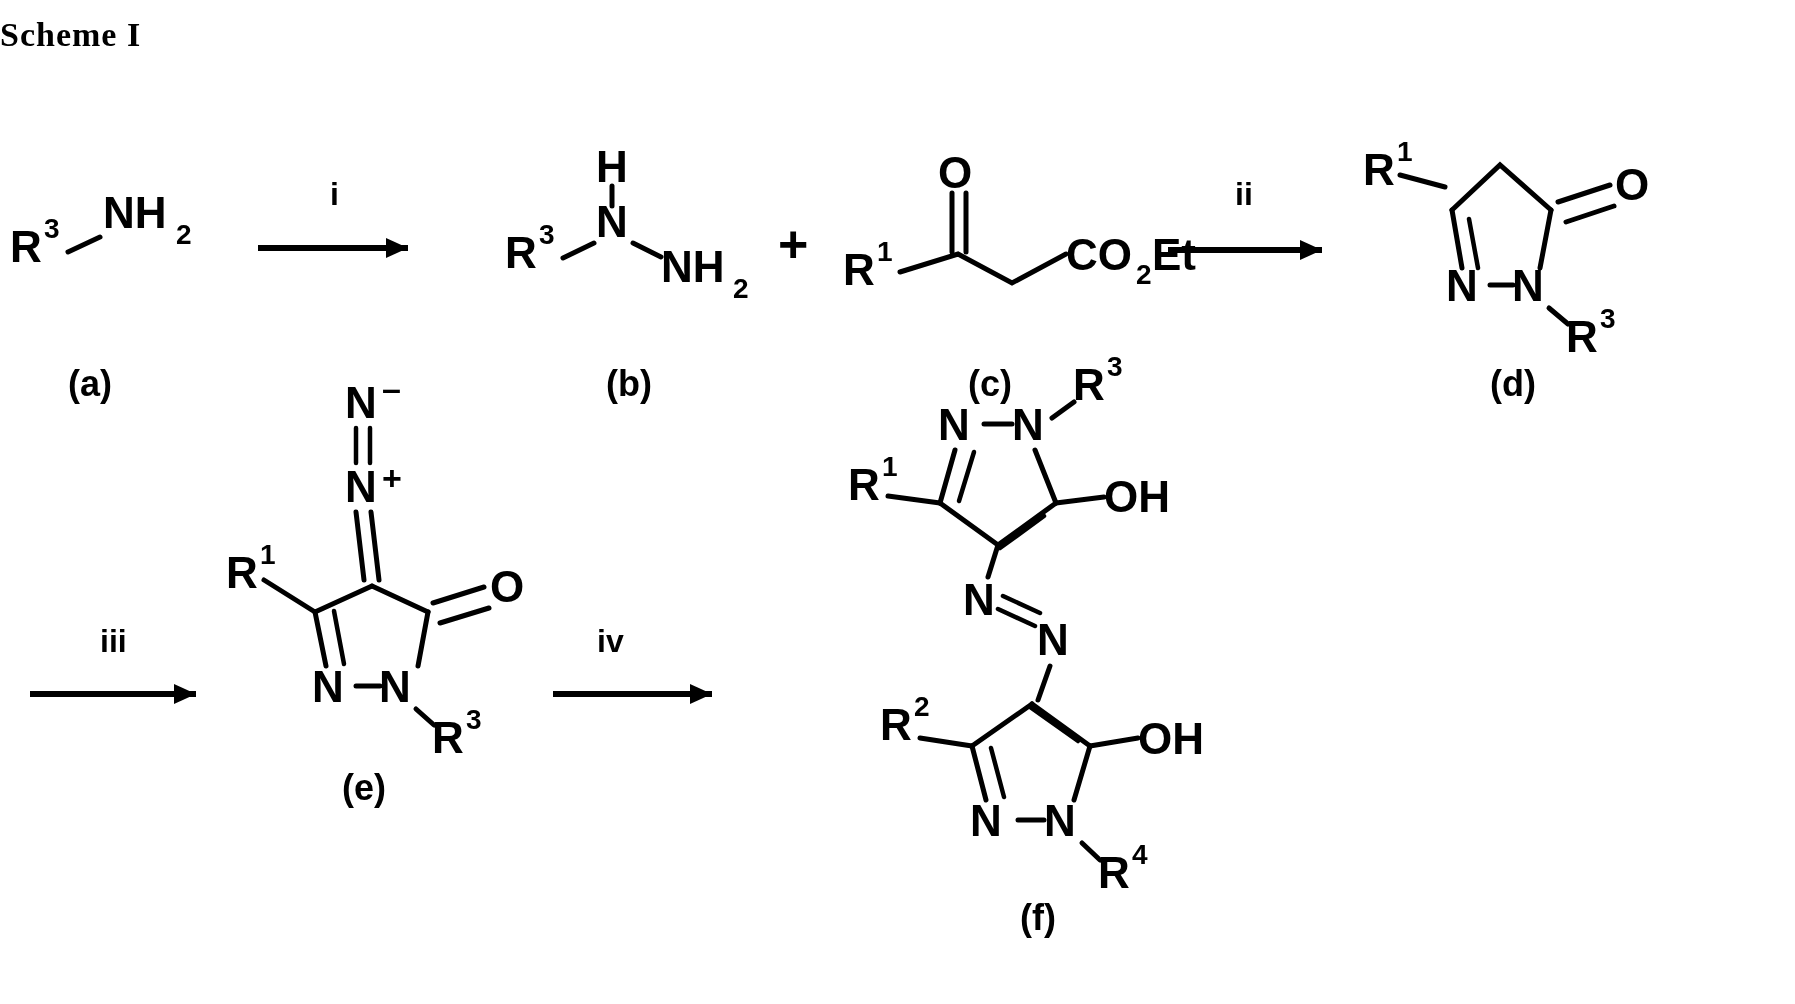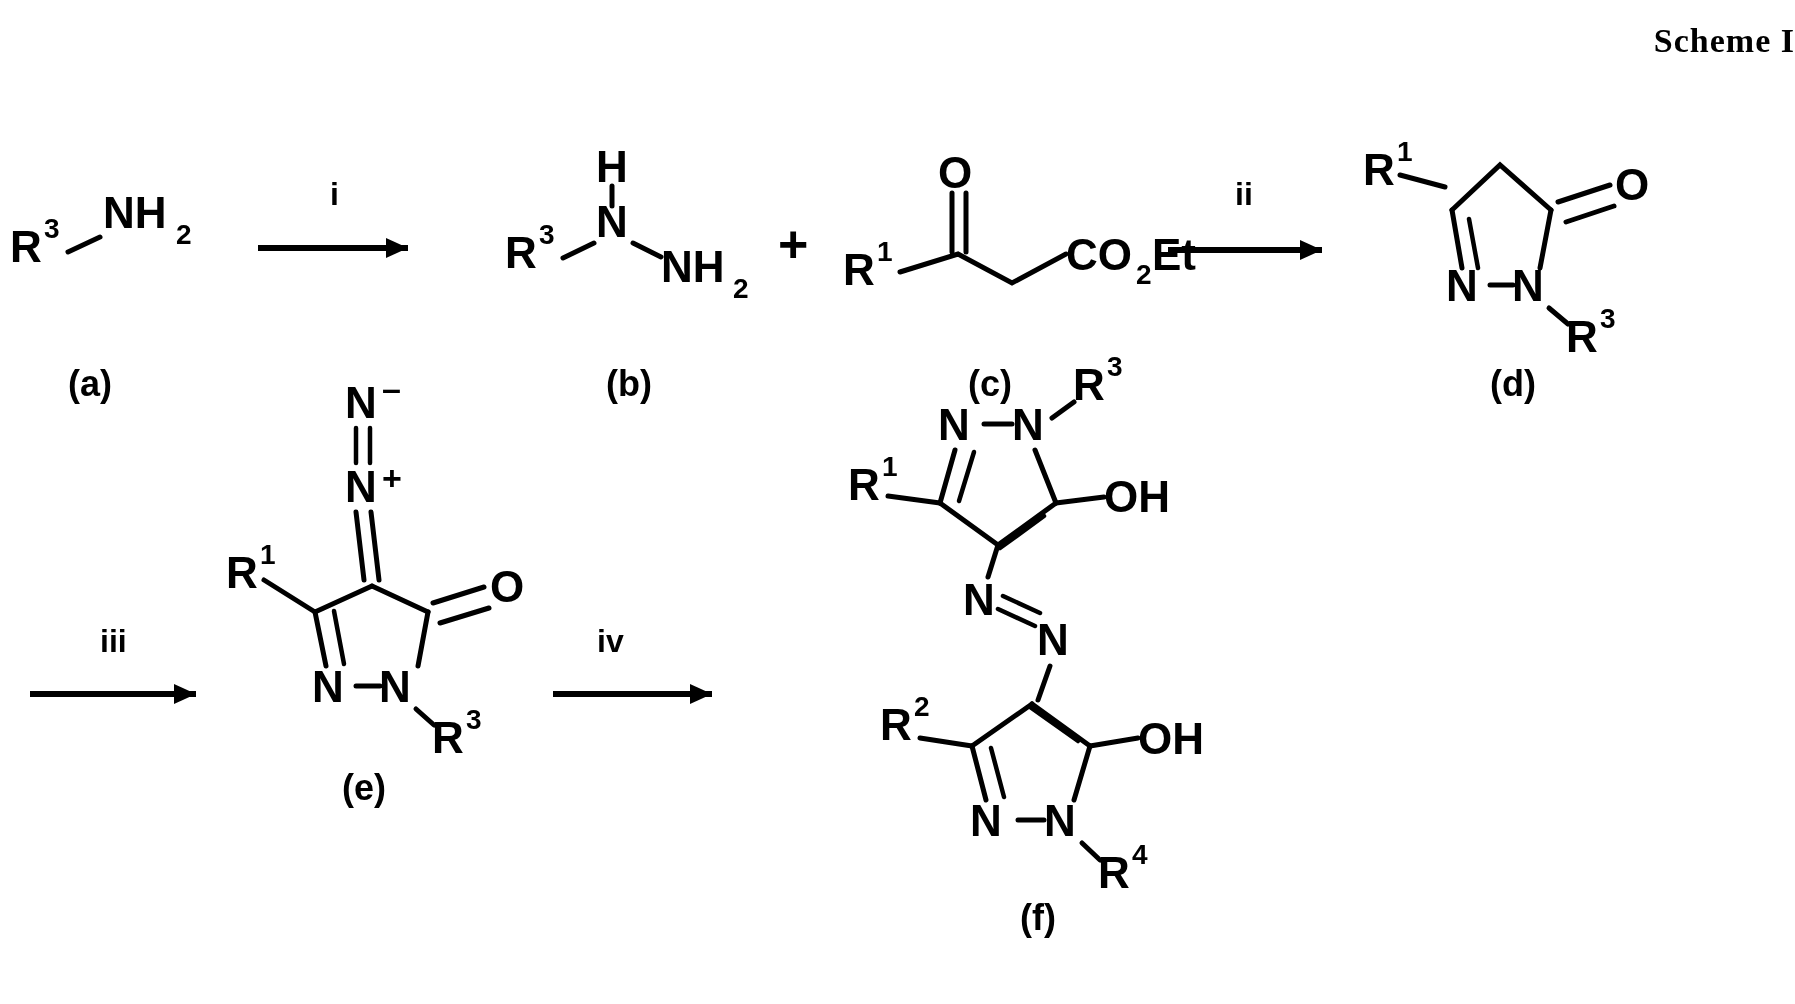--- a/index.html
+++ b/index.html
@@ -11,23 +11,23 @@
     width: 1795px;
     height: 1004px;
     position: relative;
     overflow: hidden;
     font-family: "Liberation Sans", sans-serif;
     color: #000000;
   }
   #scheme-title {
     position: absolute;
     left: 0;
-    top: 22px;
+    top: 16px;
     width: 1795px;
-    text-align: right;
+    text-align: left;
     font-family: "Liberation Serif", serif;
     font-size: 34px;
     font-weight: 700;
     letter-spacing: 1px;
     color: #000;
   }
   .canvas {
     position: absolute;
     left: 0;
     top: 0;

